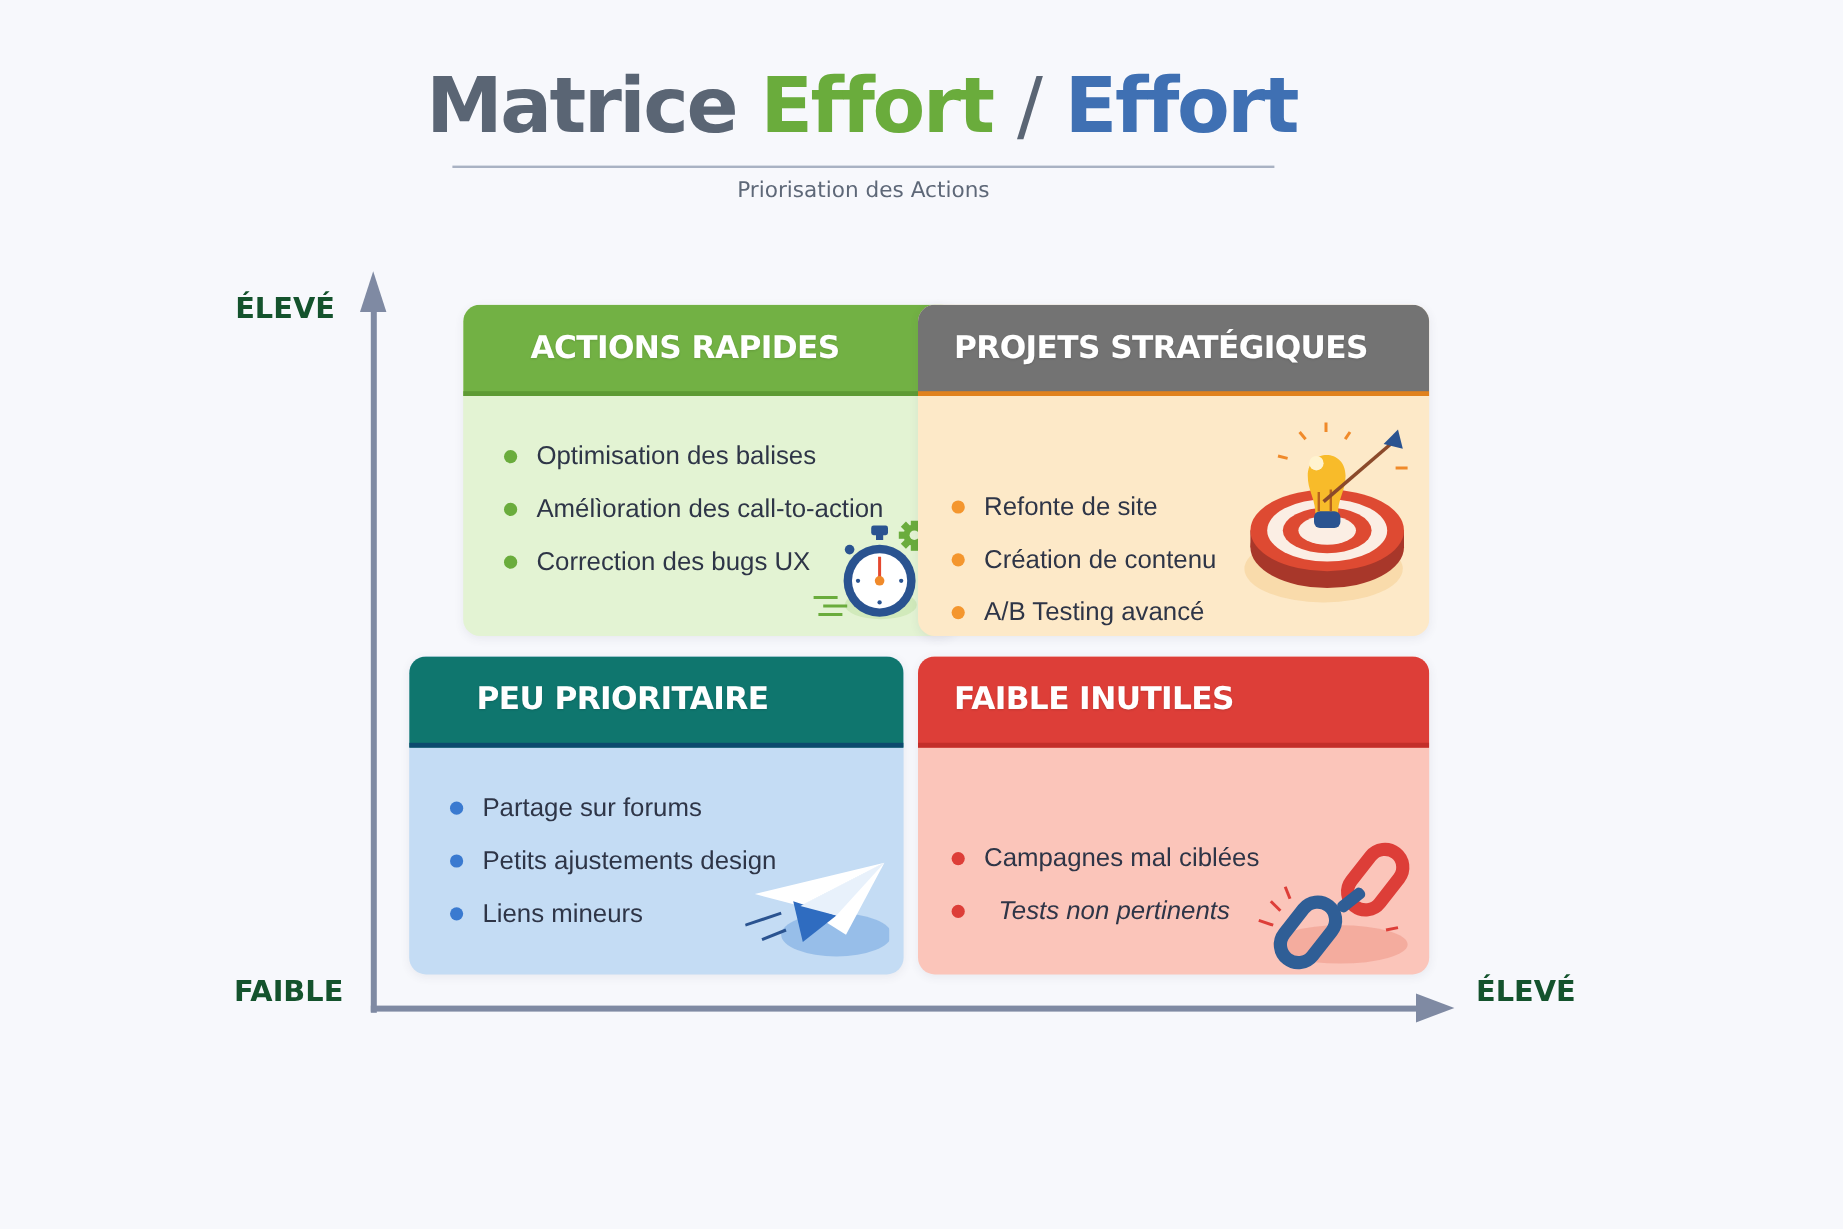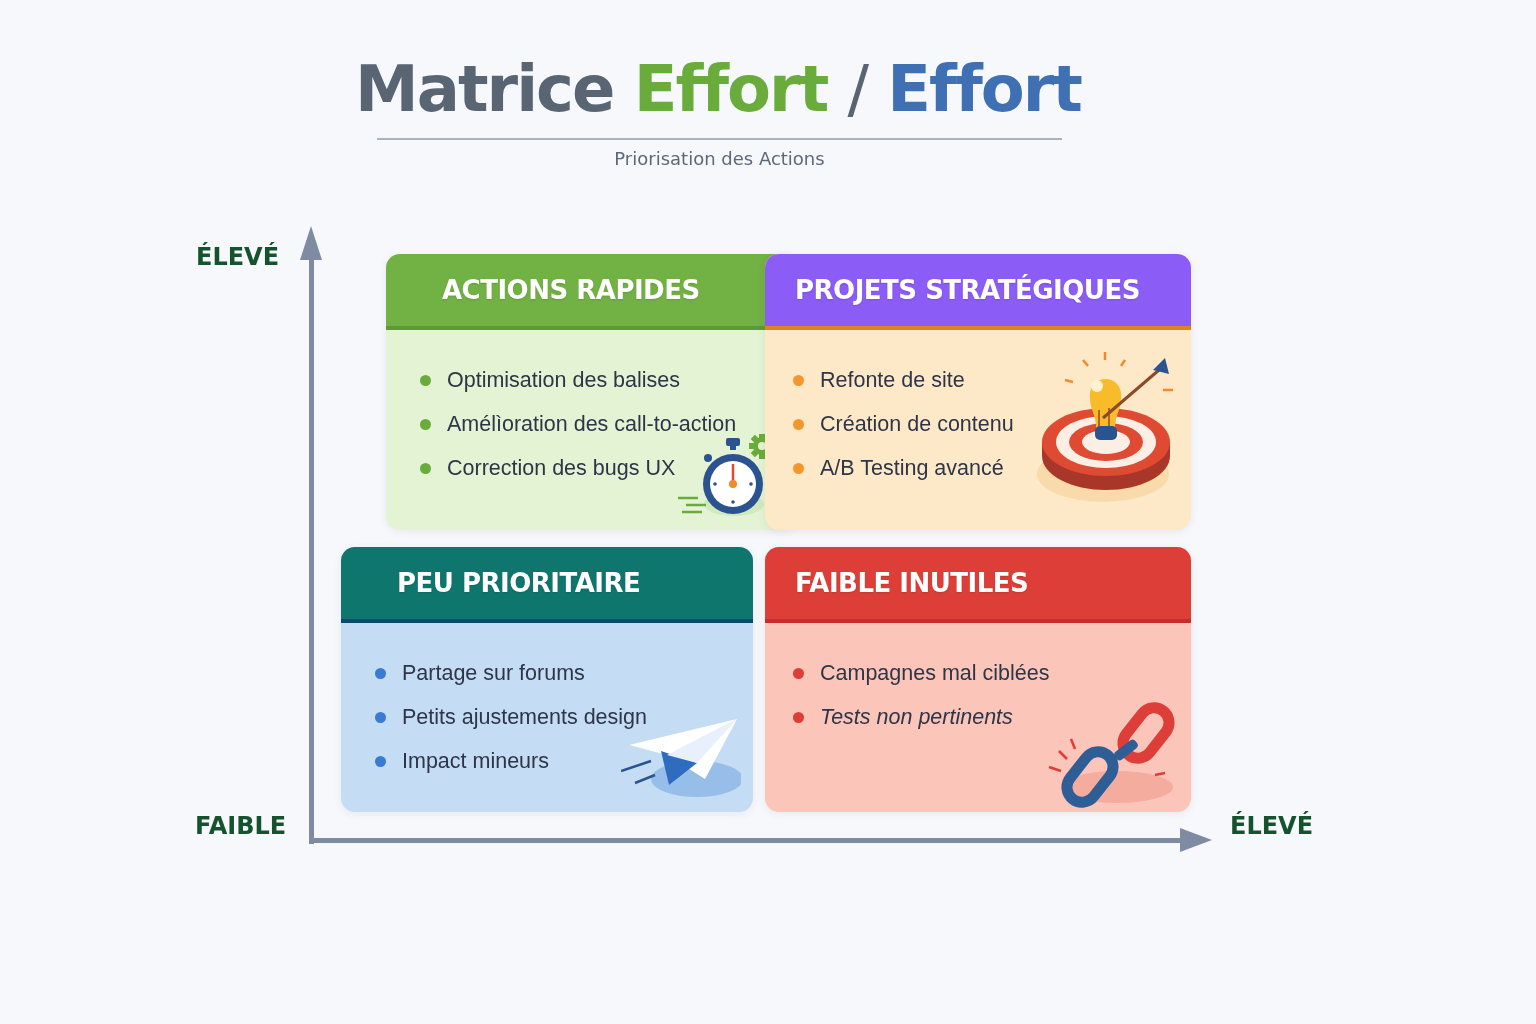--- a/index.html
+++ b/index.html
@@ -33,38 +33,38 @@
 
   .quad { position: absolute; border-radius: 14px; overflow: hidden; box-shadow: 0 2px 8px rgba(60,70,90,0.08); }
   .quad .hdr {
     height: 76px; display: flex; align-items: center; padding-left: 56px;
     font-family: "DejaVu Sans", sans-serif; font-weight: bold; font-size: 26px;
     color: #fff; letter-spacing: -0.5px; text-shadow: 0 1px 2px rgba(0,0,0,0.12);
   }
   .quad.orange .hdr { padding-left: 30px; }
   .quad.red .hdr { padding-left: 30px; }
   .quad ul { list-style: none; padding-top: 28px; padding-left: 34px; }
-  .quad.orange ul, .quad.red ul { padding-left: 28px; }
+  .quad.orange ul, .quad.red ul { padding-left: 28px; margin-top: 42px; }
   .quad li { display: flex; align-items: center; height: 44px; font-size: 21.5px; color: #2e3547; text-align: center; }
   .quad .dot { width: 11px; height: 11px; border-radius: 50%; margin-right: 16px; flex: 0 0 11px; }
   .quad .icon { position: absolute; }
 
   .green { left: 341px; top: 254px; width: 412px; height: 276px; background: #e3f3d3; margin-left: 45px; }
   .green .hdr { background: #72b144; border-bottom: 4px solid #5e9a34; }
   .green .dot { background: #6aac3c; }
   .orange { left: 765px; top: 254px; width: 426px; height: 276px; background: #fde9c8; }
-  .orange .hdr { background: #8b5cf6; border-bottom: 4px solid #e0821e; }
+  .orange .hdr { background: #737373; border-bottom: 4px solid #e0821e; }
   .orange .dot { background: #f4962e; }
   .blue { left: 341px; top: 547px; width: 412px; height: 265px; background: #c4dcf4; }
   .blue .hdr { background: #0f766e; border-bottom: 4px solid #0c4a6e; }
   .blue .dot { background: #3a7ad0; }
   .red { left: 765px; top: 547px; width: 426px; height: 265px; background: #fbc5ba; }
   .red .hdr { background: #dd3e38; border-bottom: 4px solid #c32f2a; }
   .red .dot { background: #dd3e38; }
-  .red li.italic { font-style: italic; }
+  .red li.italic { font-style: italic; gap: 12px; }
 </style>
 </head>
 <body>
 
 <div class="title">
   <span>Matrice</span>
   <span class="impact">Effort</span>
   <span class="slash">/</span>
   <span class="effort">Effort</span>
 </div>
@@ -166,21 +166,21 @@
     <li>
         <span class="dot"></span>
         <span>Partage sur forums</span>
       </li>
     <li>
         <span class="dot"></span>
         <span>Petits ajustements design</span>
       </li>
     <li>
         <span class="dot"></span>
-        <span>Impact mineurs</span>
+        <span>Liens mineurs</span>
       </li>
   </ul>
   <svg class="icon" style="left:280px; top:168px;" width="120" height="90" viewBox="0 0 120 90">
     <ellipse cx="76" cy="64" rx="46" ry="18" fill="#8fb9e6" opacity="0.85"></ellipse>
     <polygon points="8,30 116,4 46,40" fill="#ffffff"></polygon>
     <polygon points="46,40 116,4 84,64" fill="#ffffff"></polygon>
     <polygon points="40,36 76,48 48,70" fill="#2f6cc0"></polygon>
     <polygon points="46,40 116,4 76,48" fill="#e8f1fb"></polygon>
     <line x1="0" y1="56" x2="30" y2="46" stroke="#2a5390" stroke-width="2.5"></line>
     <line x1="14" y1="68" x2="34" y2="60" stroke="#2a5390" stroke-width="2.5"></line>

